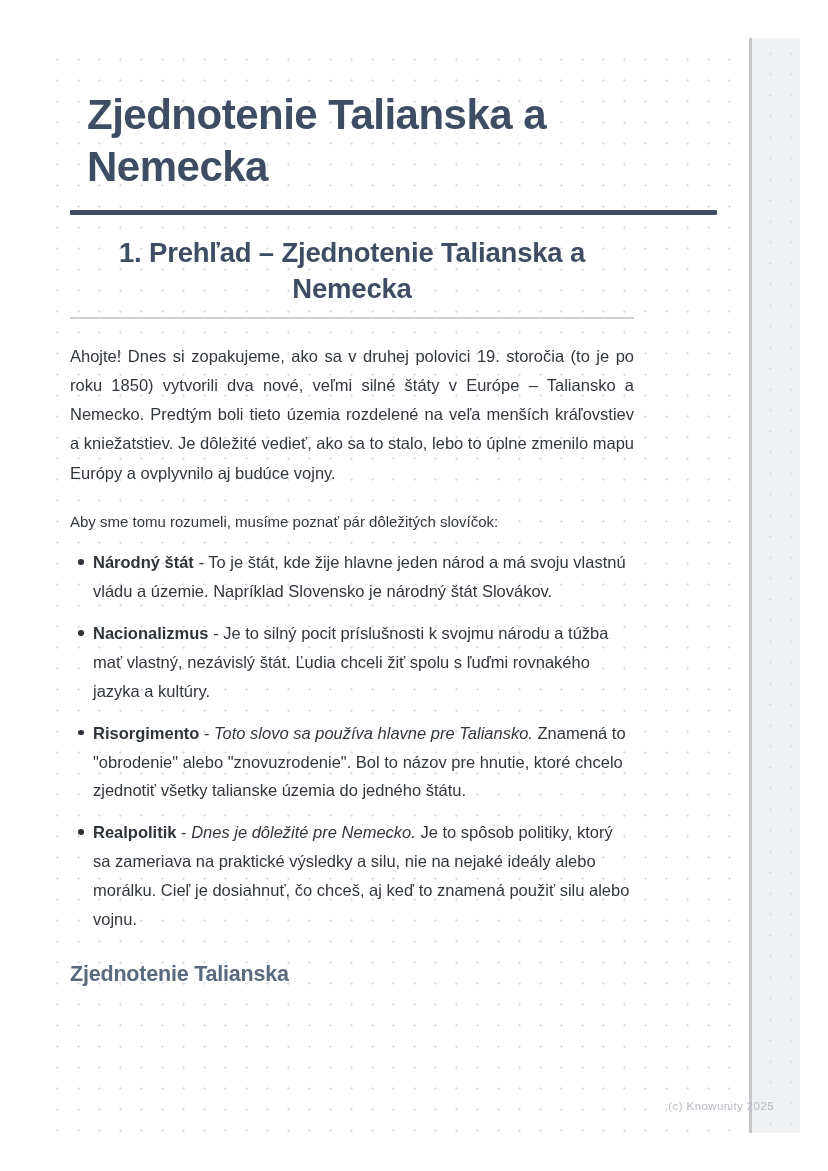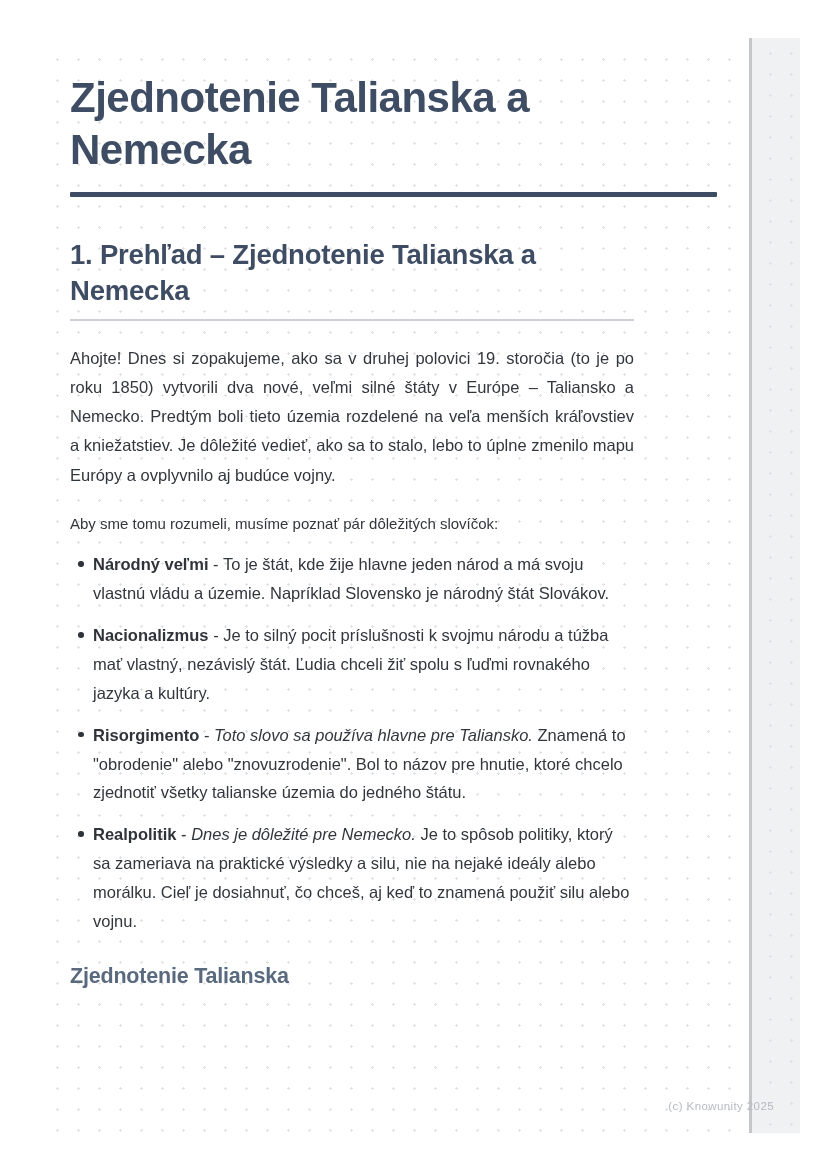--- a/index.html
+++ b/index.html
@@ -43,21 +43,21 @@
   }
   .content {
     position: absolute;
     left: 70px;
     top: 0;
     width: 564px;
     padding-top: 72px;
     z-index: 2;
   }
   h1 {
-    margin: 0;
+    margin: 17px;
     max-width: 580px;
     font-size: 42px;
     line-height: 1.24;
     font-weight: 700;
     letter-spacing: -0.5px;
     color: #3e4d63;
   }
   .rule-thick {
     width: 647px;
     height: 5px;
@@ -69,21 +69,21 @@
     margin: 0;
     font-size: 27.5px;
     line-height: 1.32;
     font-weight: 700;
     letter-spacing: -0.2px;
     color: #3e4d63;
     border-bottom: 2px solid #ccd0d5;
     padding-bottom: 9px;
   }
   .h2-text { display: block; max-width: 575px; }
-  .sec-1 h2 { margin-top: 40px; }
+  .sec-1 h2 { margin-top: 20px; text-align: center; }
   .sec-2 h2 { margin-top: 34px; }
   .sec-3 h2 { margin-top: 26px; }
   p.body-text {
     margin: 23px 0 0 0;
     font-size: 16.5px;
     line-height: 1.77;
     color: #32373d;
     text-align: justify;
   }
   p.intro-text {
@@ -150,21 +150,21 @@
     <section class="sec-1">
       <h2>
           <span class="h2-text">1. Prehľad – Zjednotenie Talianska a Nemecka</span>
         </h2>
       <p class="body-text">Ahojte! Dnes si zopakujeme, ako sa v druhej polovici 19. storočia (to je po roku 1850) vytvorili dva nové, veľmi silné štáty v Európe – Taliansko a Nemecko. Predtým boli tieto územia rozdelené na veľa menších kráľovstiev a kniežatstiev. Je dôležité vedieť, ako sa to stalo, lebo to úplne zmenilo mapu Európy a ovplyvnilo aj budúce vojny.</p>
     </section>
 
     <section class="sec-2">
       <p class="intro-text">Aby sme tomu rozumeli, musíme poznať pár dôležitých slovíčok:</p>
       <ul class="terms">
-        <li><strong>Národný veľmi</strong> <span>-</span>  <span>To je štát, kde žije hlavne jeden národ a má svoju vlastnú vládu a územie. Napríklad Slovensko je národný štát Slovákov.</span></li>
+        <li><strong>Národný štát</strong> <span>-</span>  <span>To je štát, kde žije hlavne jeden národ a má svoju vlastnú vládu a územie. Napríklad Slovensko je národný štát Slovákov.</span></li>
         <li><strong>Nacionalizmus</strong> <span>-</span>  <span>Je to silný pocit príslušnosti k svojmu národu a túžba mať vlastný, nezávislý štát. Ľudia chceli žiť spolu s ľuďmi rovnakého jazyka a kultúry.</span></li>
         <li><strong>Risorgimento</strong> <span>-</span> <em>Toto slovo sa používa hlavne pre Taliansko.</em> <span>Znamená to "obrodenie" alebo "znovuzrodenie". Bol to názov pre hnutie, ktoré chcelo zjednotiť všetky talianske územia do jedného štátu.</span></li>
         <li><strong>Realpolitik</strong> <span>-</span> <em>Dnes je dôležité pre Nemecko.</em> <span>Je to spôsob politiky, ktorý sa zameriava na praktické výsledky a silu, nie na nejaké ideály alebo morálku. Cieľ je dosiahnuť, čo chceš, aj keď to znamená použiť silu alebo vojnu.</span></li>
       </ul>
     </section>
 
     <section class="sec-3">
       <h3>Zjednotenie Talianska</h3>
     </section>
   </main>

